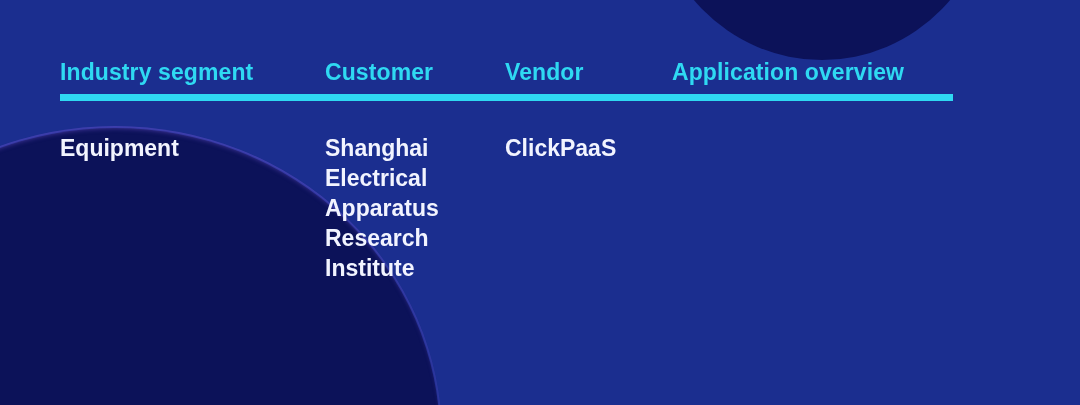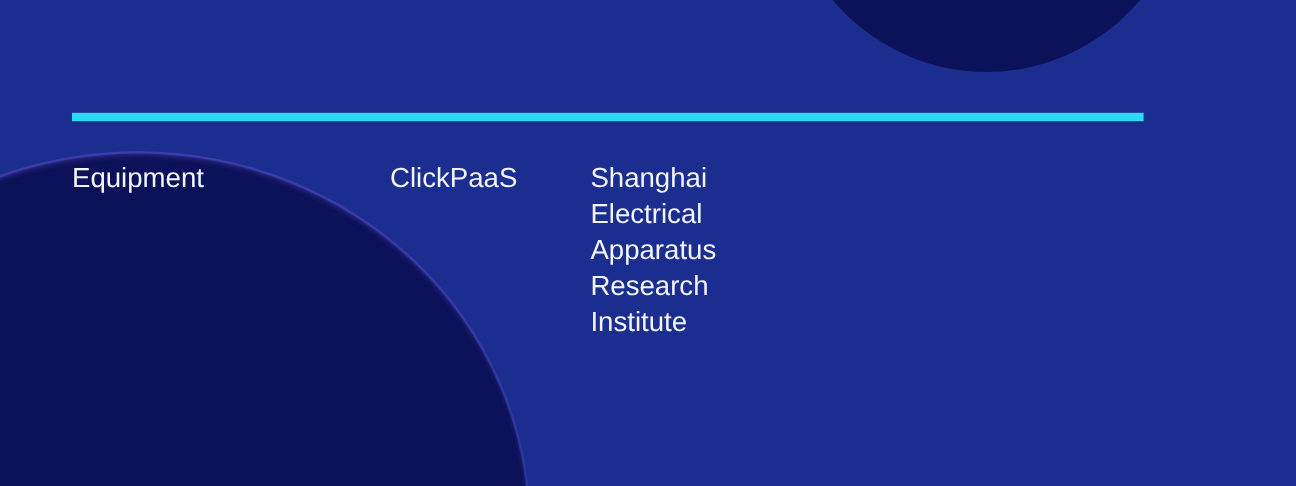--- a/index.html
+++ b/index.html
@@ -91,21 +91,21 @@
     font-size: 23px;
     font-weight: bold;
     line-height: 26px;
     letter-spacing: 0.1px;
     white-space: nowrap;
   }
 
   .body-cell {
     color: #f2f4ff;
     font-size: 23px;
-    font-weight: normal;
+    font-weight: bold;
     line-height: 30px;
     white-space: pre-wrap;
   }
 
   #header-rule {
     position: absolute;
     left: 60px;
     top: 94px;
     width: 893px;
     height: 7px;
@@ -116,23 +116,29 @@
 <body>
 
 <div id="slide">
 
   <div class="blob" id="blob-top"></div>
   <div class="blob" id="blob-bottom"></div>
   <div class="blob" id="blob-bottom-rim"></div>
 
   <div id="table">
 
+    <div class="row" id="header-row">
+      <div class="col col-0 header-cell">Industry segment</div>
+      <div class="col col-1 header-cell">Customer</div>
+      <div class="col col-2 header-cell">Vendor</div>
+      <div class="col col-3 header-cell">Application overview</div>
+    </div>
 
     <div id="header-rule"></div>
 
     <div class="row" id="body-row">
       <div class="col col-0 body-cell">Equipment</div>
+      <div class="col col-1 body-cell">Shanghai Electrical Apparatus Research Institute</div>
       <div class="col col-2 body-cell">ClickPaaS</div>
-      <div class="col col-1 body-cell">Shanghai Electrical Apparatus Research Institute</div>
     </div>
 
   </div>
 </div>
 
 </body></html>

